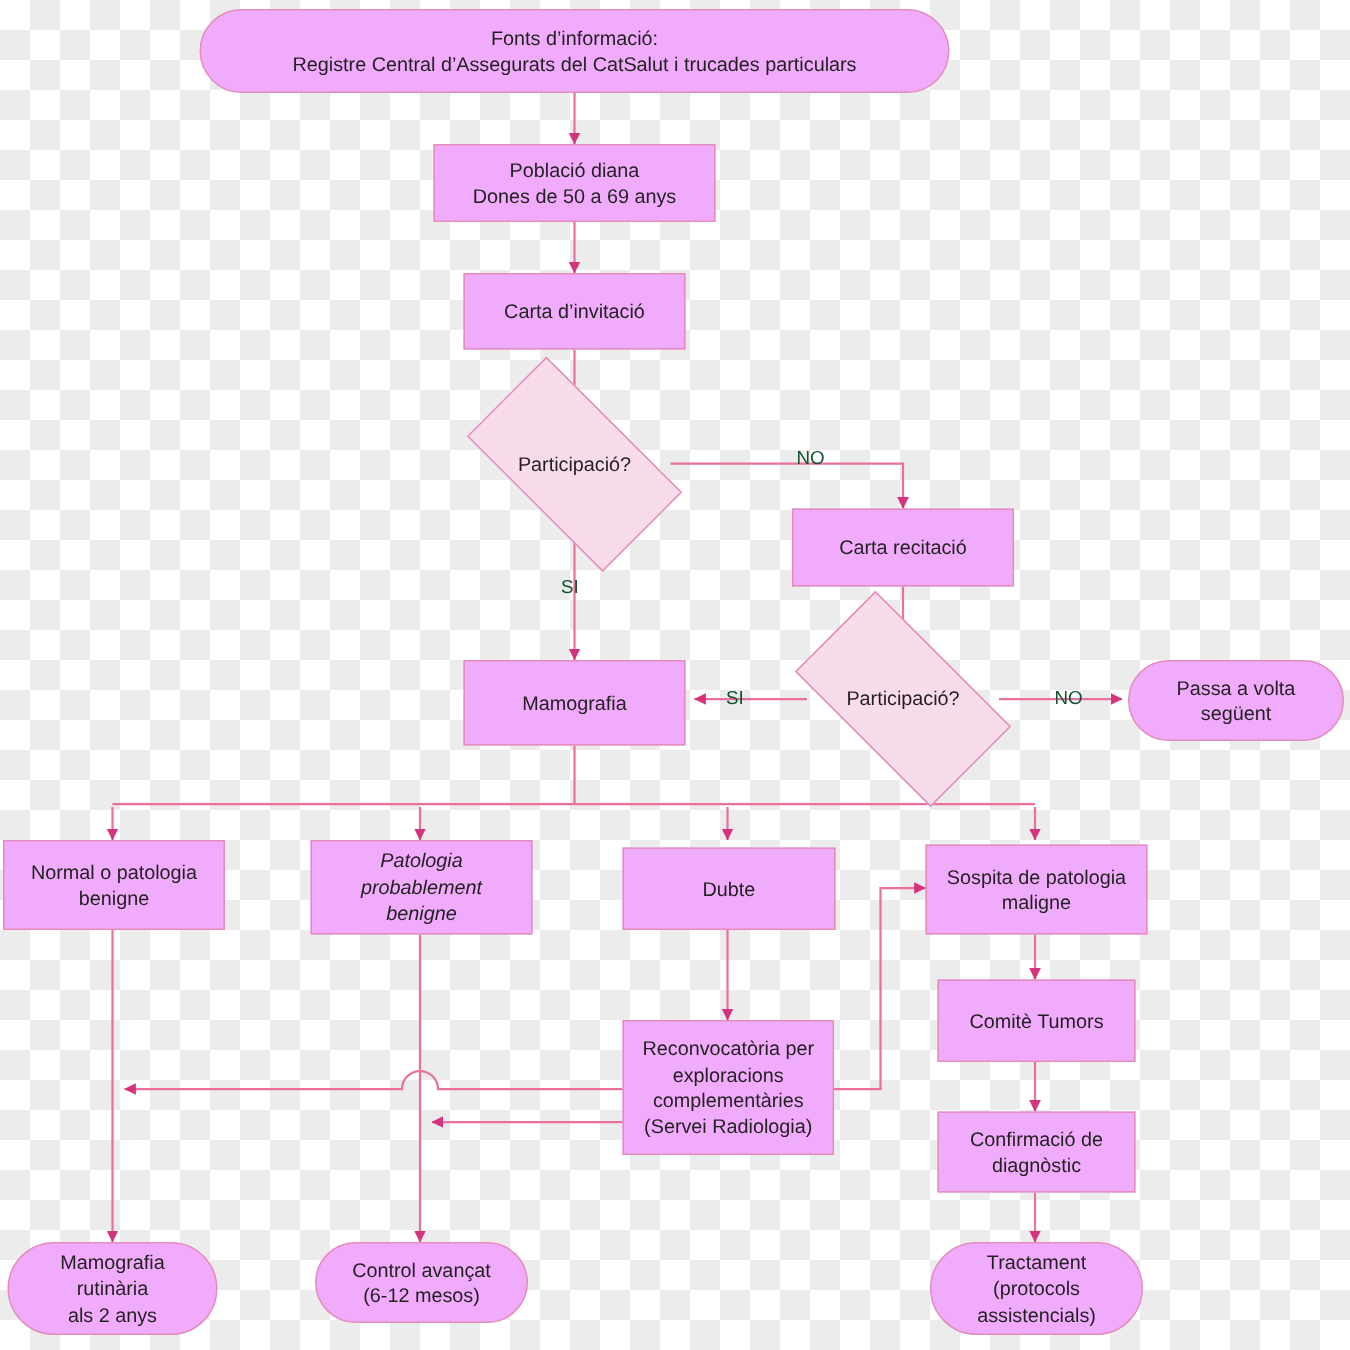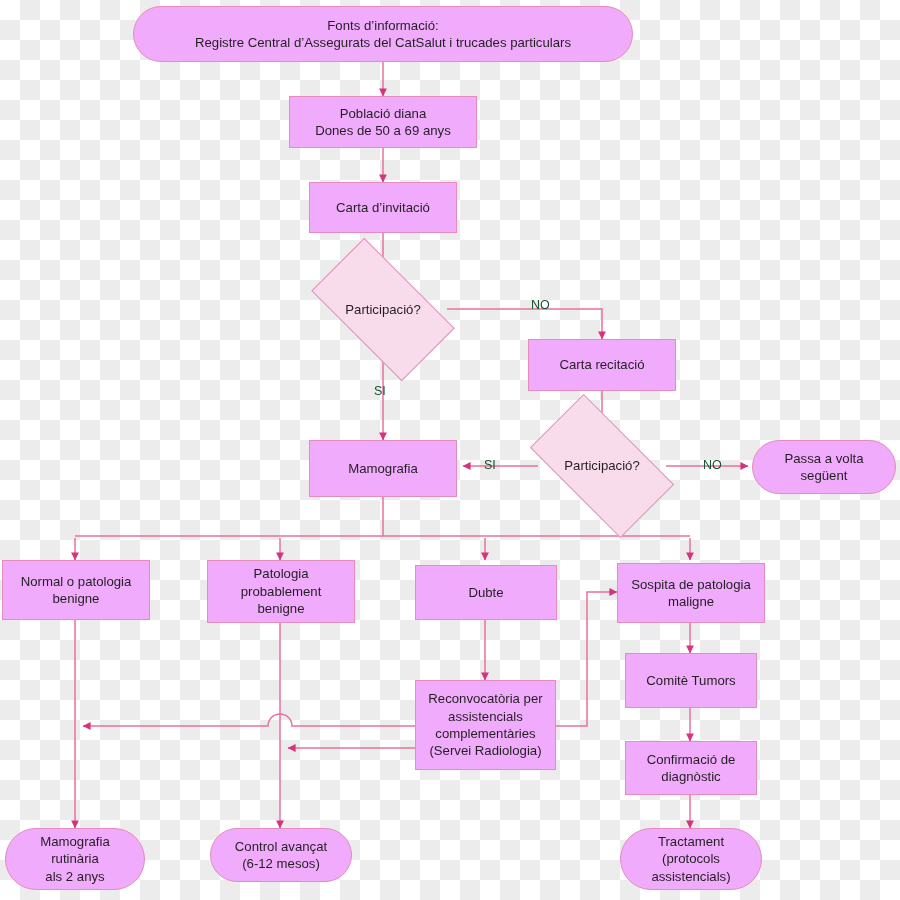--- a/index.html
+++ b/index.html
@@ -156,21 +156,21 @@
     <div>Mamografia</div>
   </div>
 
   <div class="node" style="left:2px;top:560px;width:148px;height:60px;justify-content:center;">
     <div>
       <div>Normal o patologia</div>
       <div>benigne</div>
     </div>
   </div>
 
-  <div class="node" style="left:207px;top:560px;width:148px;height:63px;">
+  <div class="node" style="left:207px;top:560px;width:148px;height:63px;font-style:italic;">
     <div>
       <div>Patologia</div>
       <div>probablement</div>
       <div>benigne</div>
     </div>
   </div>
 
   <div class="node" style="left:415px;top:565px;width:142px;height:55px;">
     <div>Dubte</div>
   </div>
@@ -178,21 +178,21 @@
   <div class="node" style="left:617px;top:563px;width:148px;height:60px;">
     <div>
       <div>Sospita de patologia</div>
       <div>maligne</div>
     </div>
   </div>
 
   <div class="node" style="left:415px;top:680px;width:141px;height:90px;">
     <div>
       <div>Reconvocatòria per</div>
-      <div>assistencials</div>
+      <div>exploracions</div>
       <div>complementàries</div>
       <div>(Servei Radiologia)</div>
     </div>
   </div>
 
   <div class="node" style="left:625px;top:653px;width:132px;height:55px;">
     <div>Comitè Tumors</div>
   </div>
 
   <div class="node" style="left:625px;top:741px;width:132px;height:54px;">

